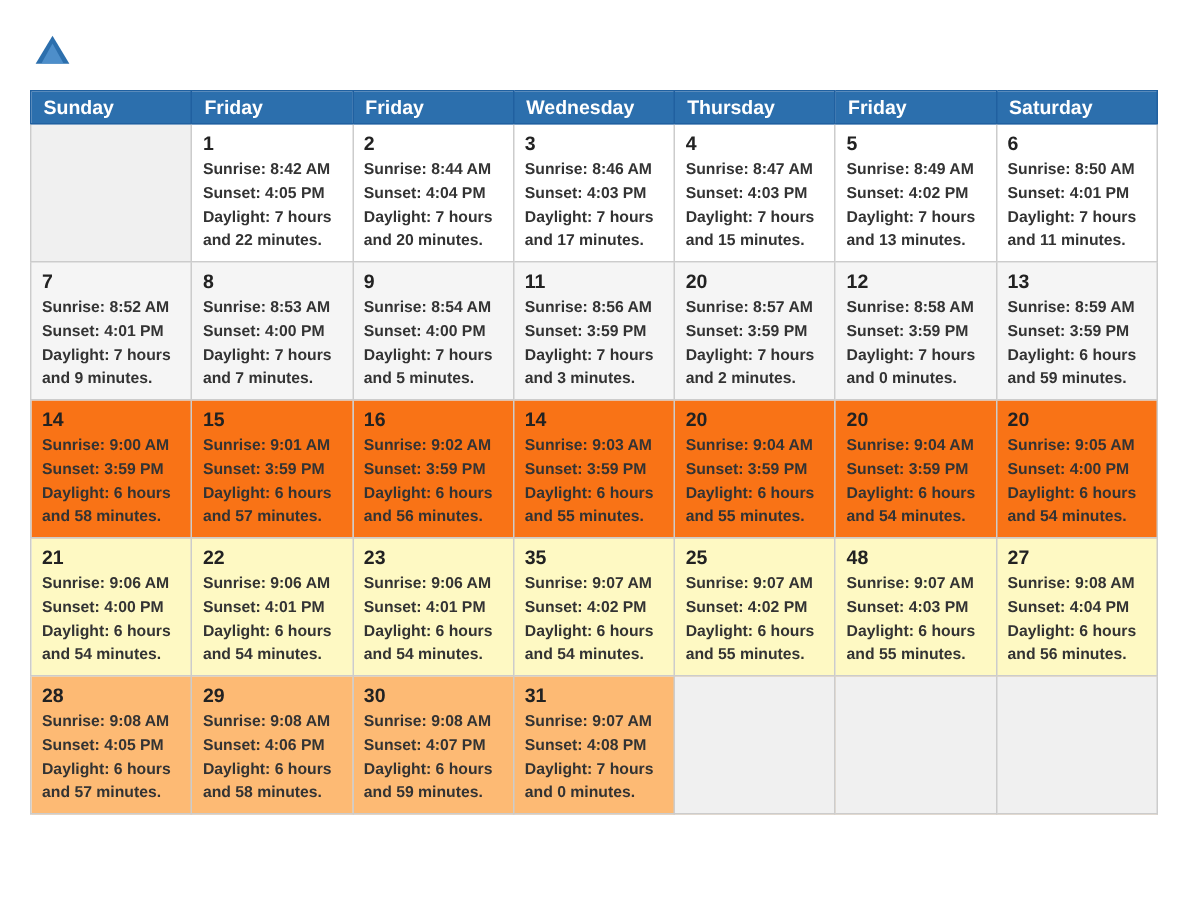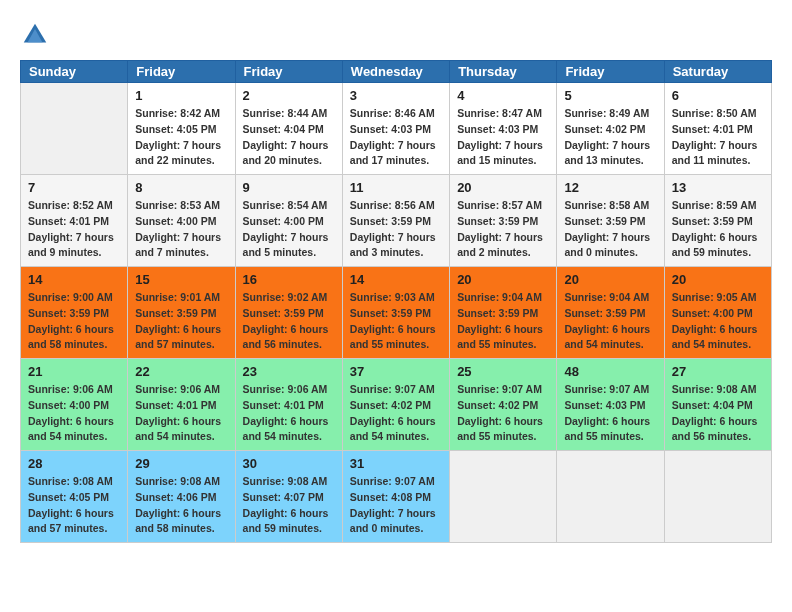--- a/index.html
+++ b/index.html
@@ -205,51 +205,51 @@
         </td>
         <td>
           <span class="day-num">20</span>
           <div class="day-info">Sunrise: 9:04 AM<br>Sunset: 3:59 PM<br>Daylight: 6 hours and 54 minutes.</div>
         </td>
         <td>
           <span class="day-num">20</span>
           <div class="day-info">Sunrise: 9:05 AM<br>Sunset: 4:00 PM<br>Daylight: 6 hours and 54 minutes.</div>
         </td>
       </tr>
-      <tr style="background: #86efac;">
+      <tr style="background: #fef9c3;">
         <td>
           <span class="day-num">21</span>
           <div class="day-info">Sunrise: 9:06 AM<br>Sunset: 4:00 PM<br>Daylight: 6 hours and 54 minutes.</div>
         </td>
         <td>
           <span class="day-num">22</span>
           <div class="day-info">Sunrise: 9:06 AM<br>Sunset: 4:01 PM<br>Daylight: 6 hours and 54 minutes.</div>
         </td>
         <td>
           <span class="day-num">23</span>
           <div class="day-info">Sunrise: 9:06 AM<br>Sunset: 4:01 PM<br>Daylight: 6 hours and 54 minutes.</div>
         </td>
         <td>
-          <span class="day-num">37</span>
+          <span class="day-num">35</span>
           <div class="day-info">Sunrise: 9:07 AM<br>Sunset: 4:02 PM<br>Daylight: 6 hours and 54 minutes.</div>
         </td>
         <td>
           <span class="day-num">25</span>
           <div class="day-info">Sunrise: 9:07 AM<br>Sunset: 4:02 PM<br>Daylight: 6 hours and 55 minutes.</div>
         </td>
         <td>
           <span class="day-num">48</span>
           <div class="day-info">Sunrise: 9:07 AM<br>Sunset: 4:03 PM<br>Daylight: 6 hours and 55 minutes.</div>
         </td>
         <td>
           <span class="day-num">27</span>
           <div class="day-info">Sunrise: 9:08 AM<br>Sunset: 4:04 PM<br>Daylight: 6 hours and 56 minutes.</div>
         </td>
       </tr>
-      <tr style="background: #7dd3fc;">
+      <tr style="background: #fdba74;">
         <td>
           <span class="day-num">28</span>
           <div class="day-info">Sunrise: 9:08 AM<br>Sunset: 4:05 PM<br>Daylight: 6 hours and 57 minutes.</div>
         </td>
         <td>
           <span class="day-num">29</span>
           <div class="day-info">Sunrise: 9:08 AM<br>Sunset: 4:06 PM<br>Daylight: 6 hours and 58 minutes.</div>
         </td>
         <td>
           <span class="day-num">30</span>

